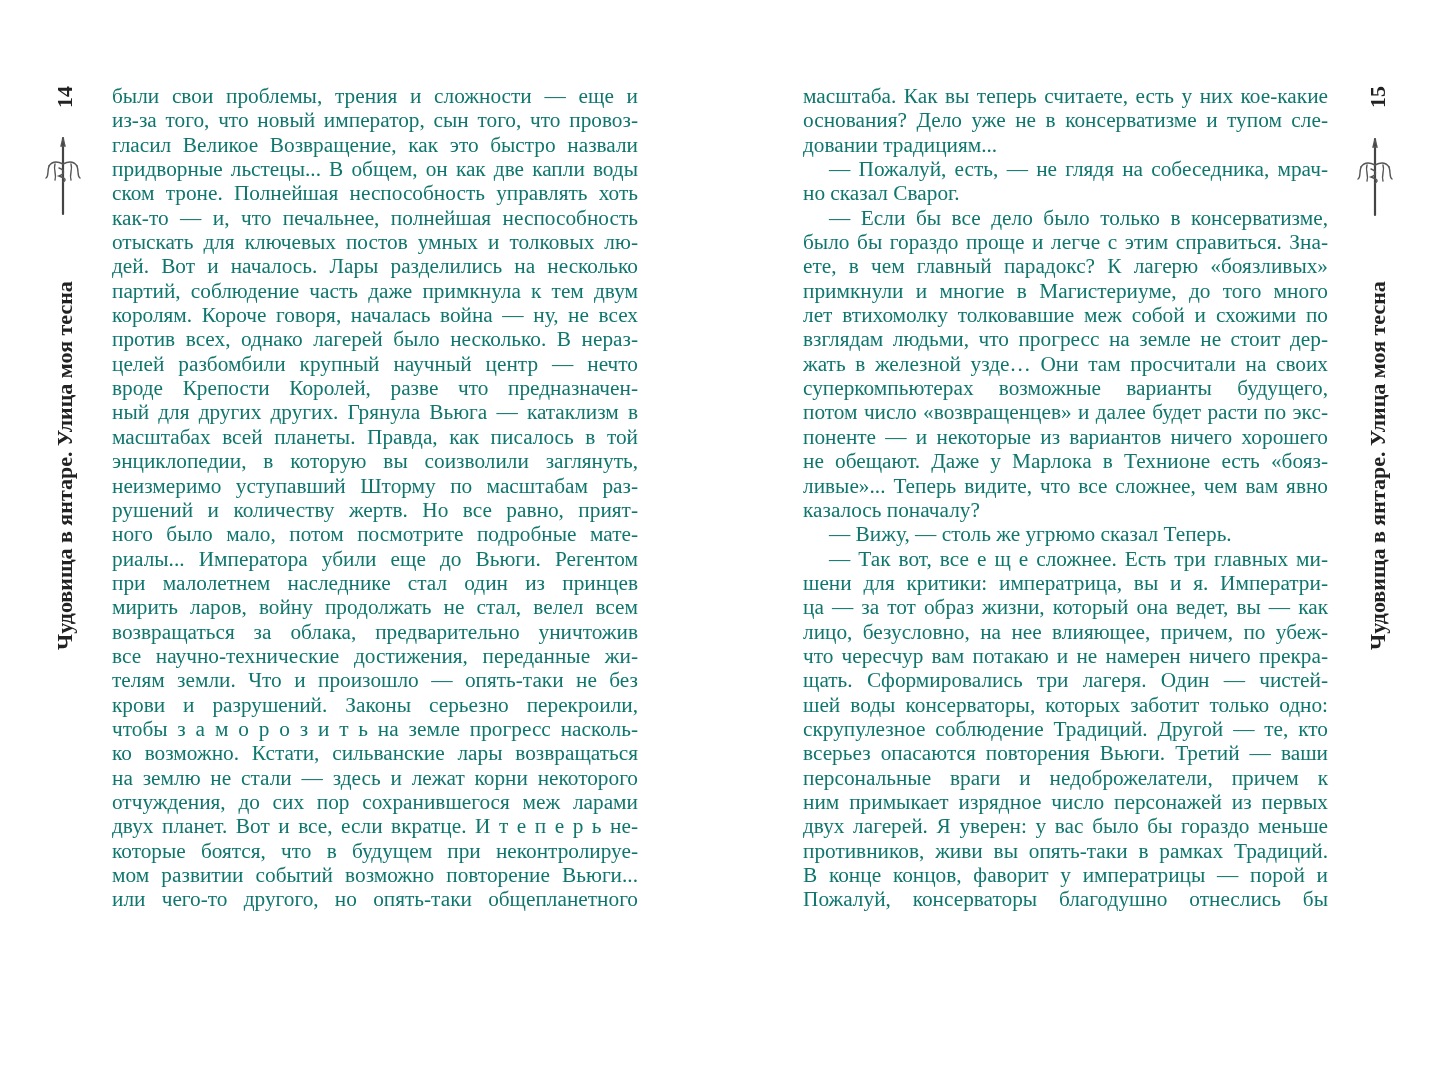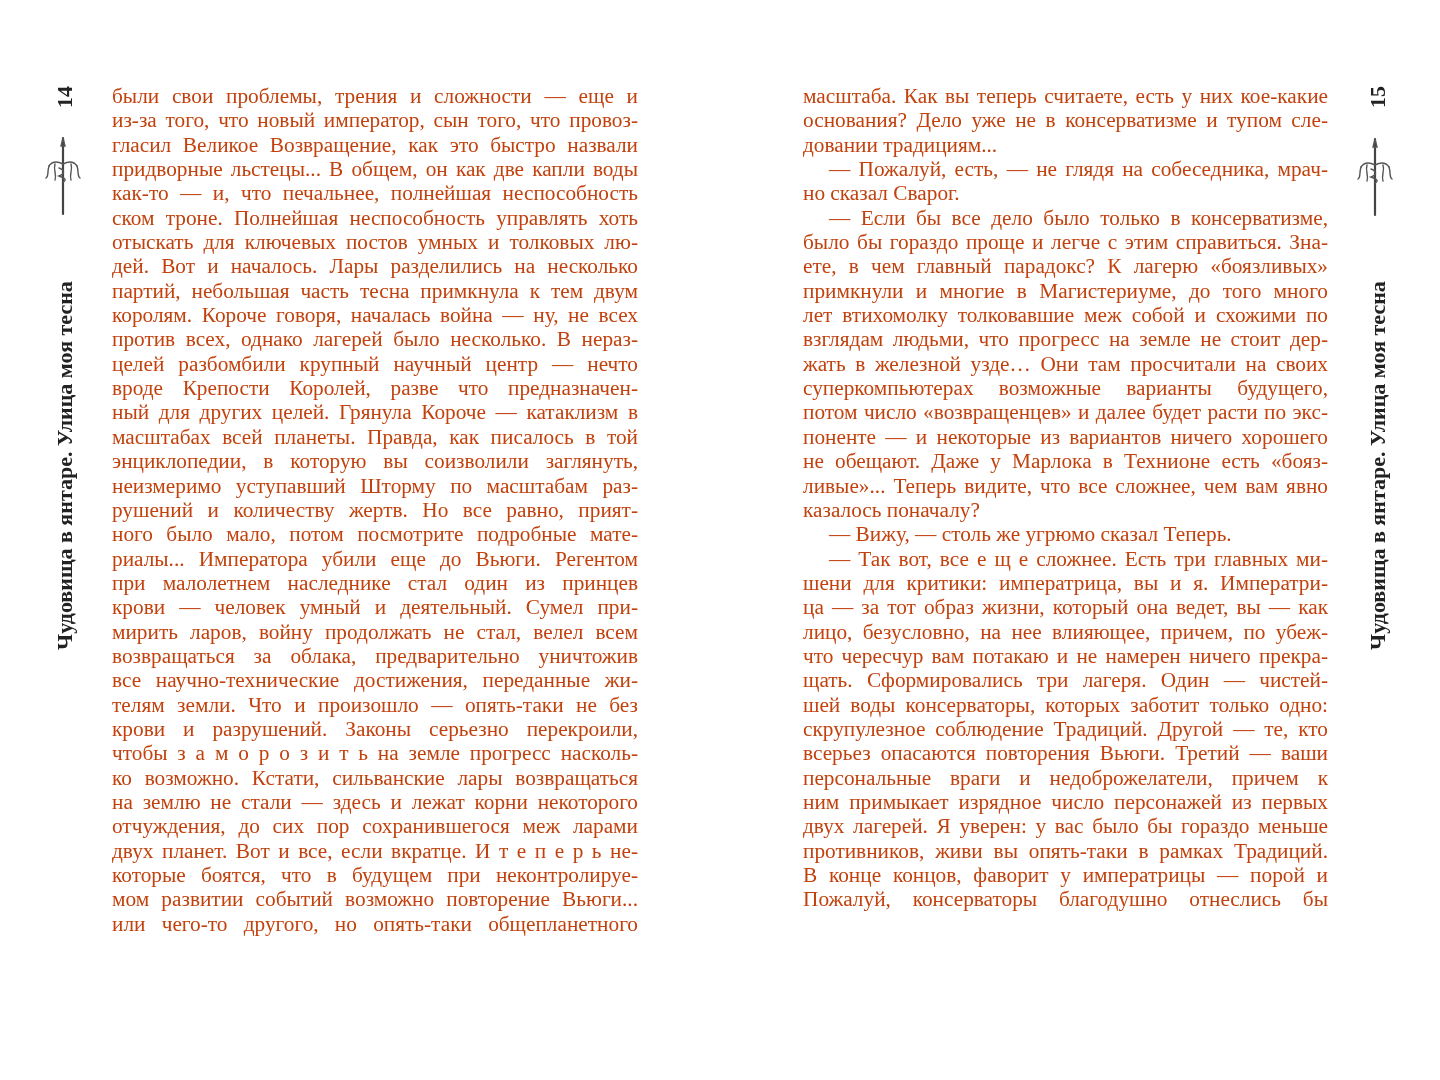--- a/index.html
+++ b/index.html
@@ -10,21 +10,21 @@
       color: #1a1a1a;
     }
     .page { position: absolute; top: 0; height: 1080px; }
     .page-left { left: 0; width: 720px; }
     .page-right { left: 720px; width: 720px; }
 
     .text-block {
       position: absolute; top: 84px;
       font-family: "Liberation Serif", "DejaVu Serif", serif;
       font-size: 21.3px; line-height: 24.35px;
-      color: #c2410c;
+      color: #0f766e;
     }
     .page-left .text-block { left: 112px; width: 526px; }
     .page-right .text-block { left: 83px; width: 525px; }
     .line { display: block; white-space: nowrap; text-align: justify; text-align-last: justify; height: 24.35px; }
     .line.last { text-align-last: left; }
     .line.indent { padding-left: 26px; }
 
     .running-head {
       position: absolute; white-space: nowrap;
       font-family: "Liberation Serif", "DejaVu Serif", serif;
@@ -63,38 +63,37 @@
       <path d="M28 28 C30 34, 26 38, 28 44"></path>
       <path d="M16 32 C22 34, 22 38, 16 40 C22 42, 24 44, 20 46"></path>
     </g>
   </svg>
   <div class="running-head">Чудовища в янтаре. Улица моя тесна</div>
   <div class="text-block">
     <span class="line">были свои проблемы, трения и сложности — еще и</span>
     <span class="line">из-за того, что новый император, сын того, что провоз-</span>
     <span class="line">гласил Великое Возвращение, как это быстро назвали</span>
     <span class="line">придворные льстецы... В общем, он как две капли воды</span>
+    <span class="line">ском троне. Полнейшая неспособность управлять хоть</span>
     <span class="line">как-то — и, что печальнее, полнейшая неспособность</span>
-    <span class="line">ском троне. Полнейшая неспособность управлять хоть</span>
     <span class="line">отыскать для ключевых постов умных и толковых лю-</span>
     <span class="line">дей. Вот и началось. Лары разделились на несколько</span>
-    <span class="line">партий, небольшая часть тесна примкнула к тем двум</span>
+    <span class="line">партий, соблюдение часть даже примкнула к тем двум</span>
     <span class="line">королям. Короче говоря, началась война — ну, не всех</span>
     <span class="line">против всех, однако лагерей было несколько. В нераз-</span>
     <span class="line">целей разбомбили крупный научный центр — нечто</span>
     <span class="line">вроде Крепости Королей, разве что предназначен-</span>
-    <span class="line">ный для других целей. Грянула Короче — катаклизм в</span>
+    <span class="line">ный для других других. Грянула Вьюга — катаклизм в</span>
     <span class="line">масштабах всей планеты. Правда, как писалось в той</span>
     <span class="line">энциклопедии, в которую вы соизволили заглянуть,</span>
     <span class="line">неизмеримо уступавший Шторму по масштабам раз-</span>
     <span class="line">рушений и количеству жертв. Но все равно, прият-</span>
     <span class="line">ного было мало, потом посмотрите подробные мате-</span>
     <span class="line">риалы... Императора убили еще до Вьюги. Регентом</span>
     <span class="line">при малолетнем наследнике стал один из принцев</span>
-    <span class="line">крови — человек умный и деятельный. Сумел при-</span>
     <span class="line">мирить ларов, войну продолжать не стал, велел всем</span>
     <span class="line">возвращаться за облака, предварительно уничтожив</span>
     <span class="line">все научно-технические достижения, переданные жи-</span>
     <span class="line">телям земли. Что и произошло — опять-таки не без</span>
     <span class="line">крови и разрушений. Законы серьезно перекроили,</span>
     <span class="line">чтобы  з а м о р о з и т ь  на земле прогресс насколь-</span>
     <span class="line">ко возможно. Кстати, сильванские лары возвращаться</span>
     <span class="line">на землю не стали — здесь и лежат корни некоторого</span>
     <span class="line">отчуждения, до сих пор сохранившегося меж ларами</span>
     <span class="line">двух планет. Вот и все, если вкратце. И  т е п е р ь  не-</span>

